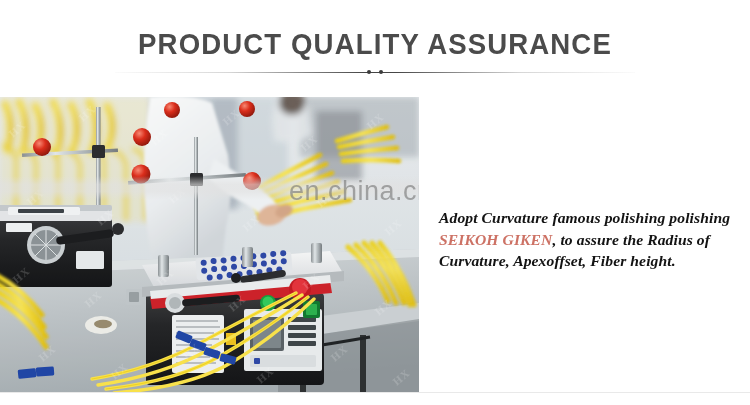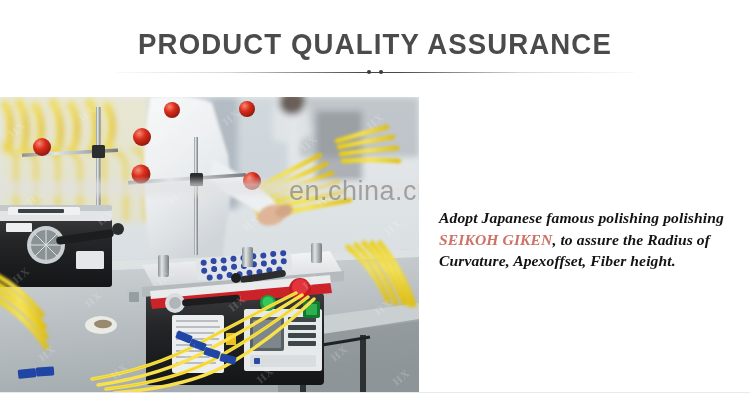--- a/index.html
+++ b/index.html
@@ -520,21 +520,21 @@
       <span class="wm-hx" style="left:392px;top:274px;">HX</span>
     </div>
 
     <div class="photo-band"></div>
   </div>
 
   <div class="site-watermark">en.china.cn</div>
 
   <div class="text-panel">
     <div class="caption">
-      <span>Adopt Japanese famous polishing</span>
+      <span>Adopt Curvature famous polishing</span>
       <span>polishing </span><span class="brand">SEIKOH GIKEN</span><span>, to</span>
       <span>assure the Radius of Curvature,</span>
       <span>Apexoffset, Fiber height.</span>
     </div>
   </div>
 
   <div class="bottom-strip">
     <div class="bottom-rule"></div>
   </div>
 

